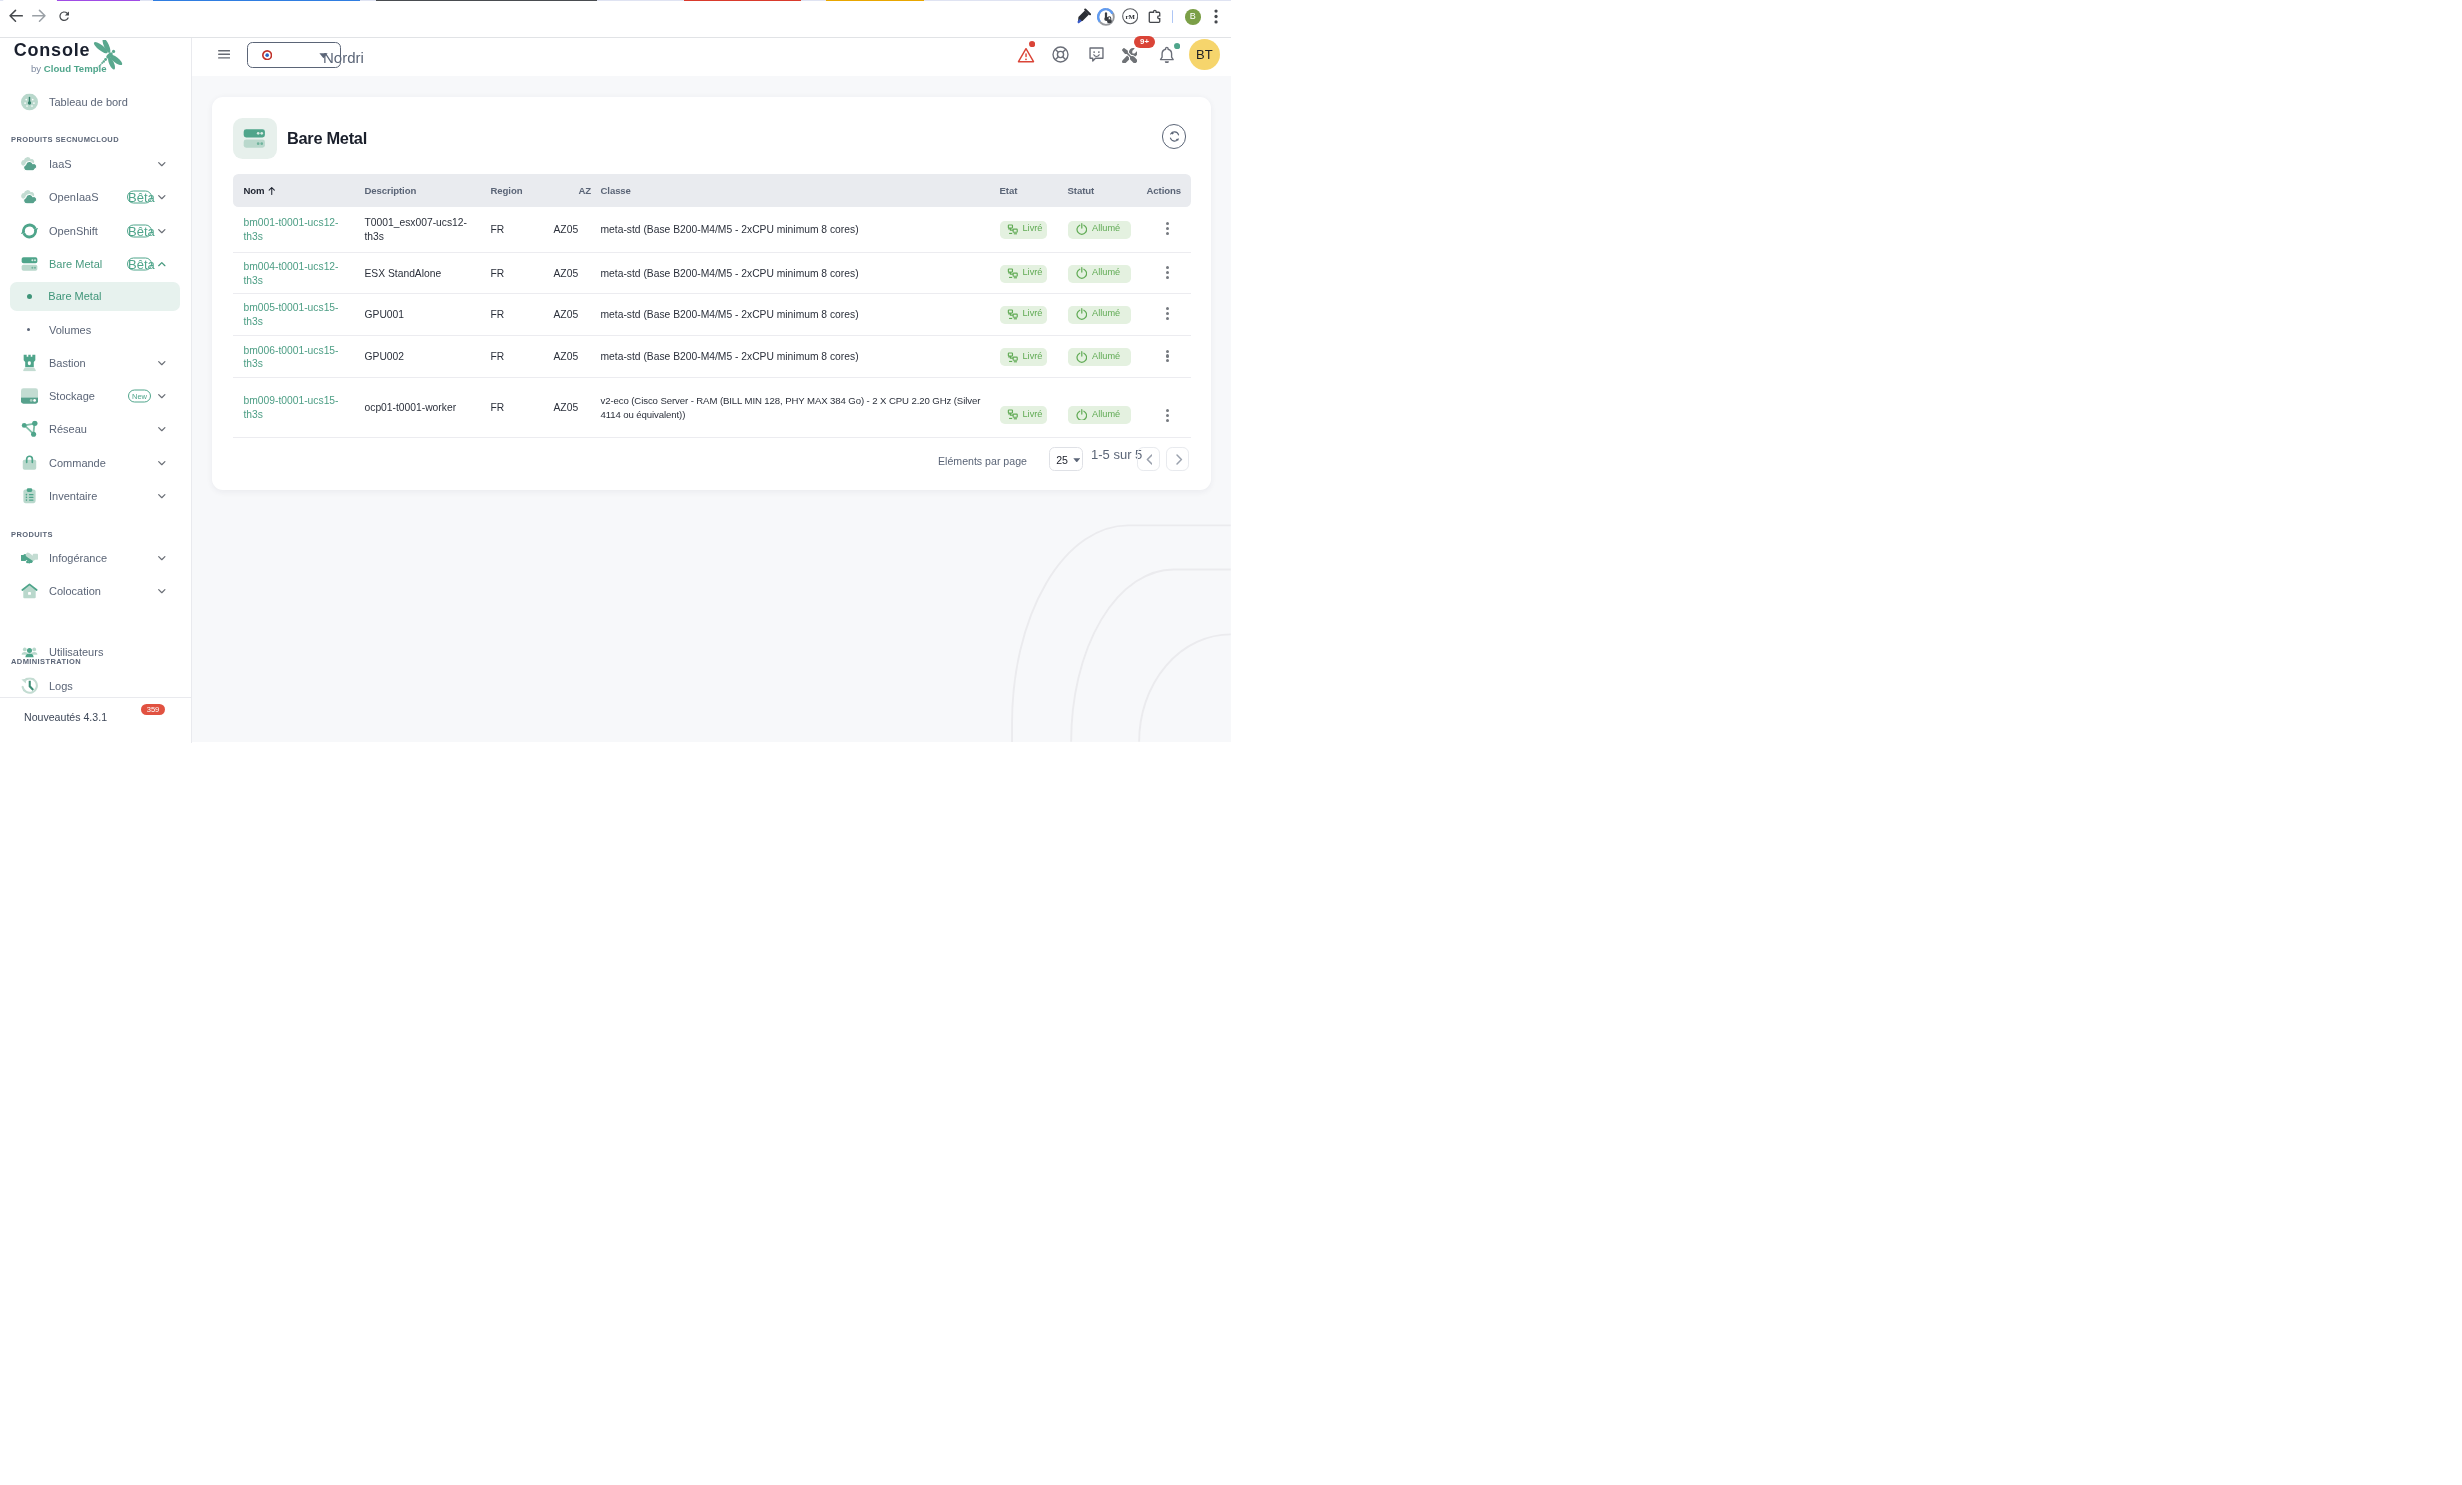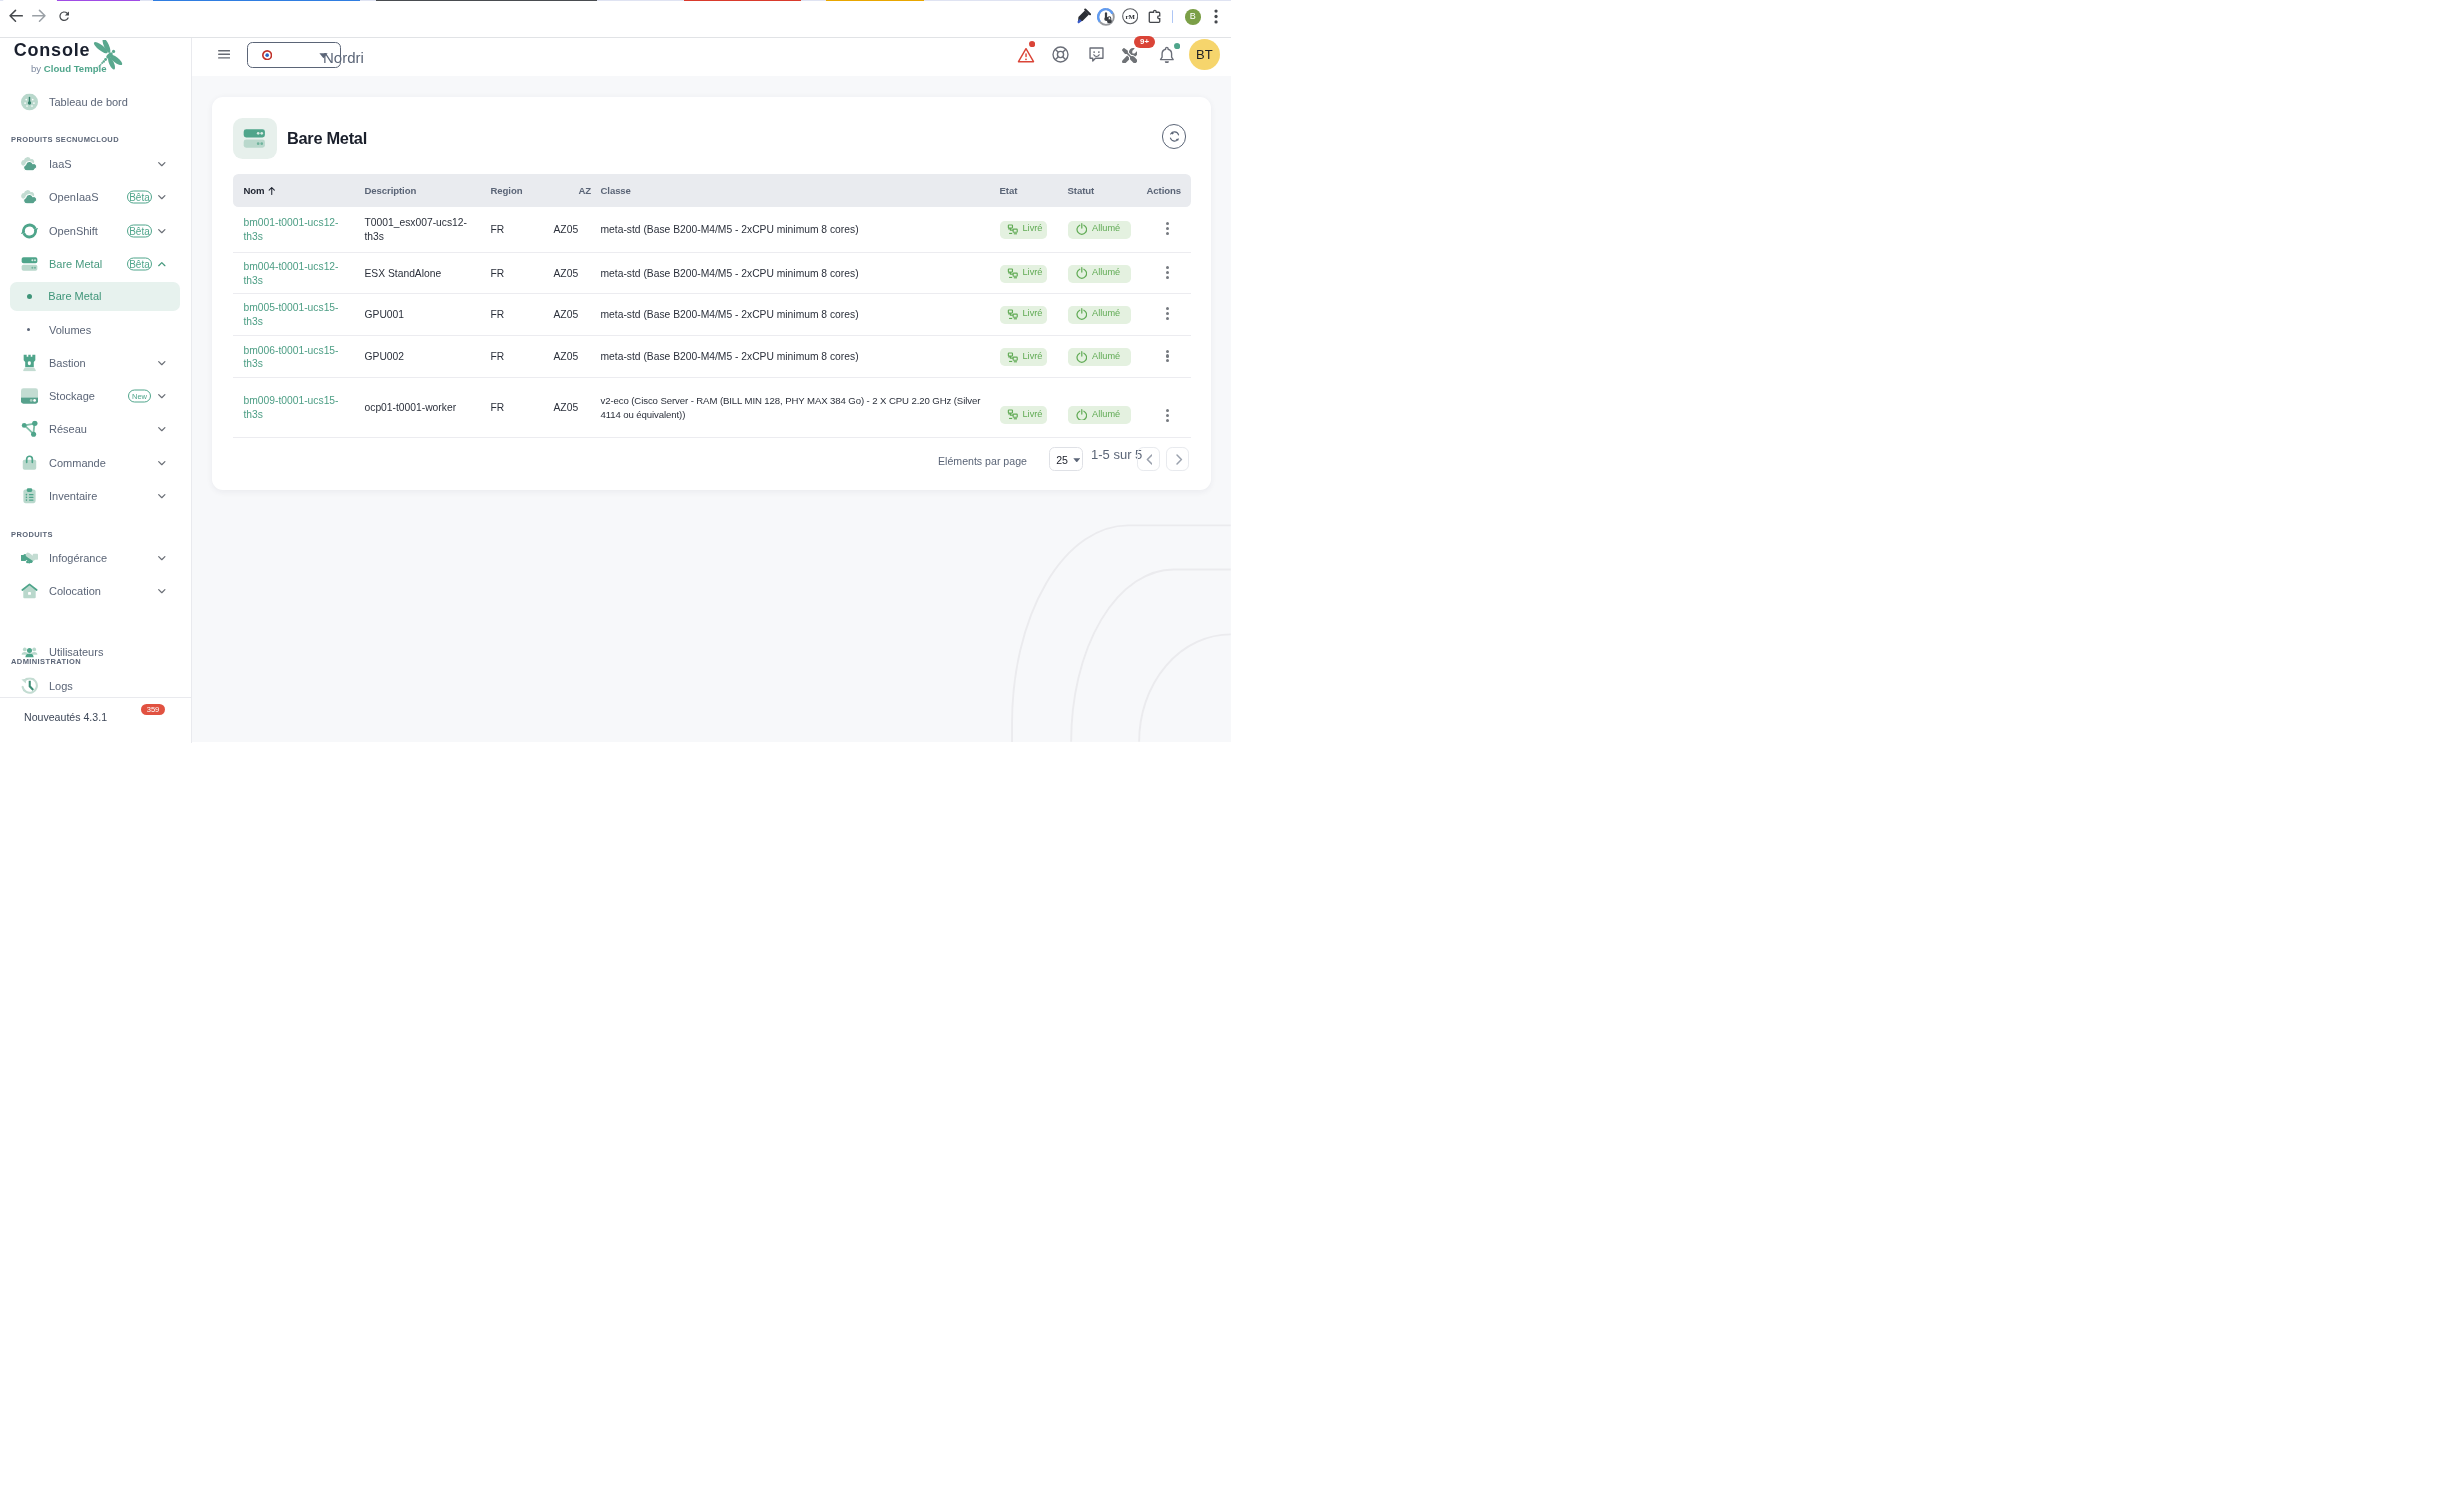--- a/index.html
+++ b/index.html
@@ -24,21 +24,21 @@
   #hdivider { position:absolute; top:38px; left:0; width:1231px; height:0.7px; background:#e9eaee; }
   #main { position:absolute; top:0; left:192px; width:1039px; height:705px; background:#fff; }
   #mainbody { position:absolute; top:38px; left:192px; width:1039px; height:666px; background:#f7f8fa; overflow:hidden; }
 
   
   .navitem { position:absolute; left:0; width:192px; height:33px; }
   .navitem .ic { position:absolute; left:20.5px; top:50%; transform:translateY(-50%); width:17px; height:17px; }
   .navitem .lbl { position:absolute; left:49px; top:50%; transform:translateY(-50%); font-size:11px; color:#5b6577; }
   .navitem .chev { position:absolute; left:157px; top:50%; transform:translateY(-50%); width:9.6px; height:9.6px; }
   .seclabel { position:absolute; left:11px; font-size:7.5px; font-weight:bold; color:#5b6577; letter-spacing:0.4px; }
-  .beta { position:absolute; left:127px; top:50%; transform:translateY(-50%); width:25px; height:13px; border:1px solid #4fa58b; border-radius:6.8px; color:#4fa58b; font-size:10px; text-align:center; line-height:11px; }
+  .beta { position:absolute; left:127px; top:50%; transform:translateY(-50%); width:25px; height:13px; border:1px solid #4fa58b; border-radius:6.8px; color:#4fa58b; font-size:13px; text-align:center; line-height:11px; }
   .newpill { position:absolute; left:128px; top:50%; transform:translateY(-50%); width:23px; height:13px; border:1px solid #4fa58b; border-radius:6.8px; color:#4fa58b; font-size:7.5px; text-align:center; line-height:11px; }
 
   
   #card { position:absolute; left:20px; top:21px; width:999px; height:393px; background:#fff; border-radius:11px; box-shadow:0 1.4px 6.8px rgba(30,40,60,0.06); }
   #cardicon { position:absolute; left:20.5px; top:21px; width:44px; height:41px; background:#e7f0ec; border-radius:9.6px; }
   #cardtitle { position:absolute; left:75px; top:32px; font-size:16.4px; font-weight:bold; color:#1a1f2b; letter-spacing:-0.3px; }
   #refreshbtn { position:absolute; right:24.6px; top:27px; width:24.6px; height:24.6px; border:1.2px solid #5b6577; border-radius:50%; }
 
   
   #thead { position:absolute; left:20.5px; top:77px; width:958px; height:33px; background:#e9ebef; border-radius:5.5px; }

